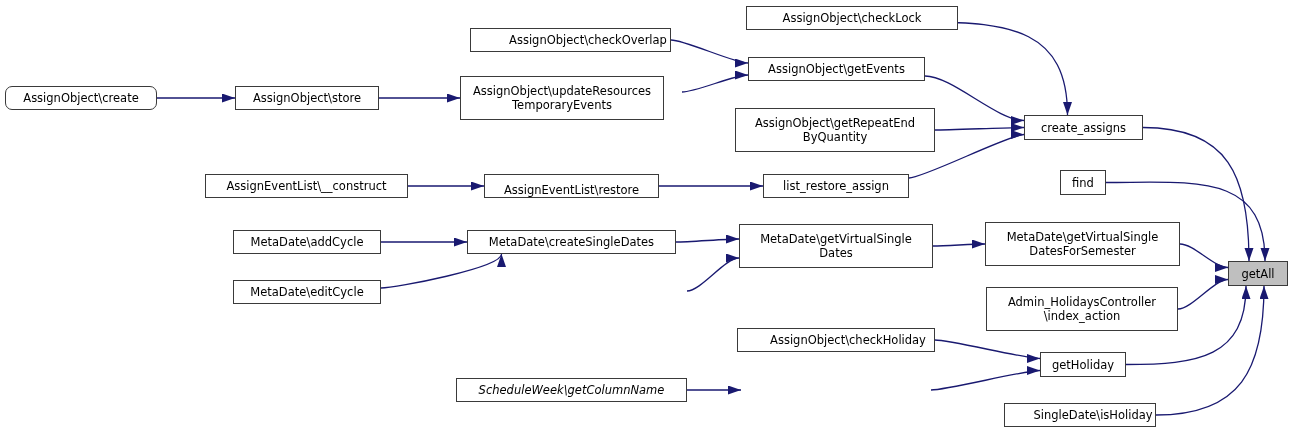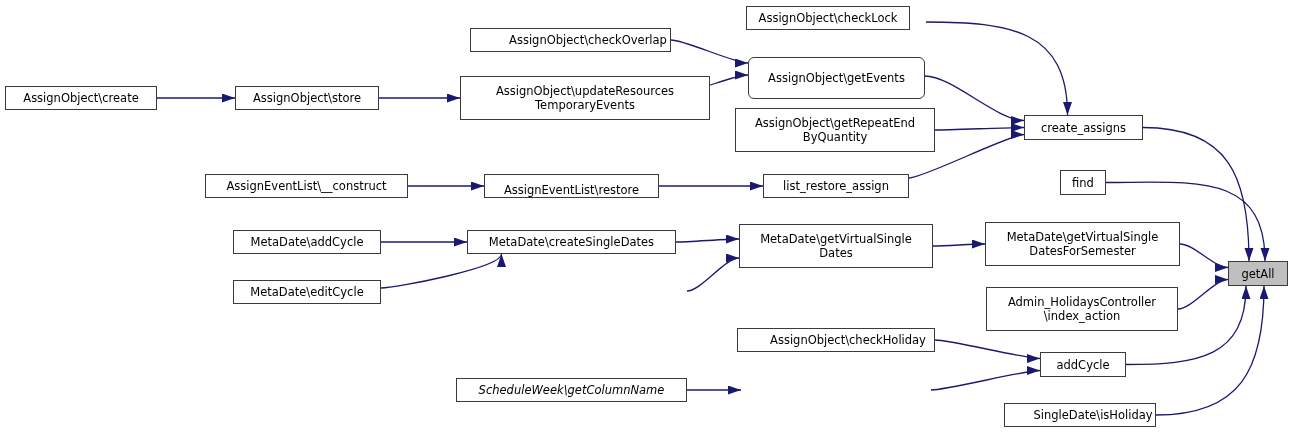--- a/index.html
+++ b/index.html
@@ -65,36 +65,36 @@
       <path d="M933,246 C947,246 971,244 985,244" fill="none" stroke="#191970" stroke-width="1.3" marker-end="url(#arrow)"></path>
       <path d="M1180,244 C1194,244 1214,267.5 1228,267.5" fill="none" stroke="#191970" stroke-width="1.3" marker-end="url(#arrow)"></path>
       <path d="M1178,309 C1192,309 1214,279.5 1228,279.5" fill="none" stroke="#191970" stroke-width="1.3" marker-end="url(#arrow)"></path>
       <path d="M935,340 C950.9925959431232,340 1024.0074040568768,358.5 1040,358.5" fill="none" stroke="#191970" stroke-width="1.3" marker-end="url(#arrow)"></path>
       <path d="M687,390 C701,390 727,390 741,390" fill="none" stroke="#191970" stroke-width="1.3" marker-end="url(#arrow)"></path>
       <path d="M931,390 C947.6095793143595,390 1023.3904206856405,370.5 1040,370.5" fill="none" stroke="#191970" stroke-width="1.3" marker-end="url(#arrow)"></path>
       <path d="M1126,364.5 C1197.6977161421478,364.5 1246,357.6977161421478 1246,286" fill="none" stroke="#191970" stroke-width="1.3" marker-end="url(#arrow)"></path>
       <path d="M1156,415 C1240.1204493568598,415 1264,370.1204493568597 1264,286" fill="none" stroke="#191970" stroke-width="1.3" marker-end="url(#arrow)"></path>
     </svg>
   <div id="nodes-layer">
-      <div class="node" style="left: 746px; top: 6px; width: 164px; height: 24px; border-color: rgb(58, 58, 58); color: rgb(0, 0, 0); background: rgb(255, 255, 255);">
+      <div class="node" style="left: 746px; top: 6px; width: 212px; height: 24px; border-color: rgb(58, 58, 58); color: rgb(0, 0, 0); background: rgb(255, 255, 255);">
         <span>AssignObject\checkLock</span>
       </div>
       <div class="node" style="left: 470px; top: 28px; width: 201px; height: 24px; border-color: rgb(58, 58, 58); color: rgb(0, 0, 0); background: rgb(255, 255, 255); padding-left: 35px;">
         <span>AssignObject\checkOverlap</span>
       </div>
-      <div class="node" style="left: 748px; top: 57px; width: 177px; height: 42px; border-color: rgb(58, 58, 58); color: rgb(0, 0, 0); background: rgb(255, 255, 255); border-radius: 6px;">
+      <div class="node" style="left: 748px; top: 57px; width: 177px; height: 24px; border-color: rgb(58, 58, 58); color: rgb(0, 0, 0); background: rgb(255, 255, 255);">
         <span>AssignObject\getEvents</span>
       </div>
-      <div class="node" style="left: 5px; top: 86px; width: 152px; height: 24px; border-color: rgb(58, 58, 58); color: rgb(0, 0, 0); background: rgb(255, 255, 255);">
+      <div class="node" style="left: 5px; top: 86px; width: 152px; height: 24px; border-color: rgb(58, 58, 58); color: rgb(0, 0, 0); background: rgb(255, 255, 255); border-radius: 7px;">
         <span>AssignObject\create</span>
       </div>
       <div class="node" style="left: 235px; top: 86px; width: 144px; height: 24px; border-color: rgb(58, 58, 58); color: rgb(0, 0, 0); background: rgb(255, 255, 255);">
         <span>AssignObject\store</span>
       </div>
-      <div class="node" style="left: 460px; top: 76px; width: 250px; height: 44px; border-color: rgb(58, 58, 58); color: rgb(0, 0, 0); background: rgb(255, 255, 255);">
+      <div class="node" style="left: 460px; top: 76px; width: 204px; height: 44px; border-color: rgb(58, 58, 58); color: rgb(0, 0, 0); background: rgb(255, 255, 255);">
         <span>AssignObject\updateResources</span>
         <span>TemporaryEvents</span>
       </div>
       <div class="node" style="left: 735px; top: 108px; width: 200px; height: 44px; border-color: rgb(58, 58, 58); color: rgb(0, 0, 0); background: rgb(255, 255, 255);">
         <span>AssignObject\getRepeatEnd</span>
         <span>ByQuantity</span>
       </div>
       <div class="node" style="left: 1024px; top: 115px; width: 119px; height: 25px; border-color: rgb(58, 58, 58); color: rgb(0, 0, 0); background: rgb(255, 255, 255);">
         <span>create_assigns</span>
       </div>
@@ -131,21 +131,21 @@
         <span>Admin_HolidaysController</span>
         <span>\index_action</span>
       </div>
       <div class="node highlight" style="left: 1228px; top: 261px; width: 60px; height: 25px; border-color: rgb(58, 58, 58); color: rgb(0, 0, 0); background: rgb(191, 191, 191);">
         <span>getAll</span>
       </div>
       <div class="node" style="left: 737px; top: 328px; width: 198px; height: 24px; border-color: rgb(58, 58, 58); color: rgb(0, 0, 0); background: rgb(255, 255, 255); padding-left: 24px;">
         <span>AssignObject\checkHoliday</span>
       </div>
       <div class="node" style="left: 1040px; top: 352px; width: 86px; height: 25px; border-color: rgb(58, 58, 58); color: rgb(0, 0, 0); background: rgb(255, 255, 255);">
-        <span>addCycle</span>
+        <span>getHoliday</span>
       </div>
       <div class="node" style="left: 456px; top: 378px; width: 231px; height: 24px; border-color: rgb(58, 58, 58); color: rgb(0, 0, 0); background: rgb(255, 255, 255); font-style: italic;">
         <span>ScheduleWeek\getColumnName</span>
       </div>
       <div class="node" style="left: 1004px; top: 403px; width: 152px; height: 24px; border-color: rgb(58, 58, 58); color: rgb(0, 0, 0); background: rgb(255, 255, 255); padding-left: 26px;">
         <span>SingleDate\isHoliday</span>
       </div>
     </div>
 </div>
 

